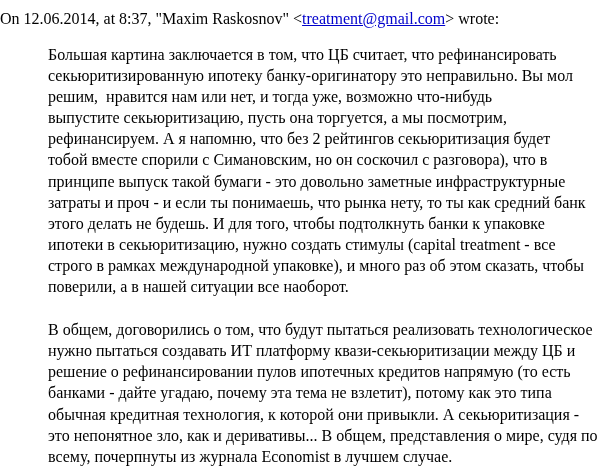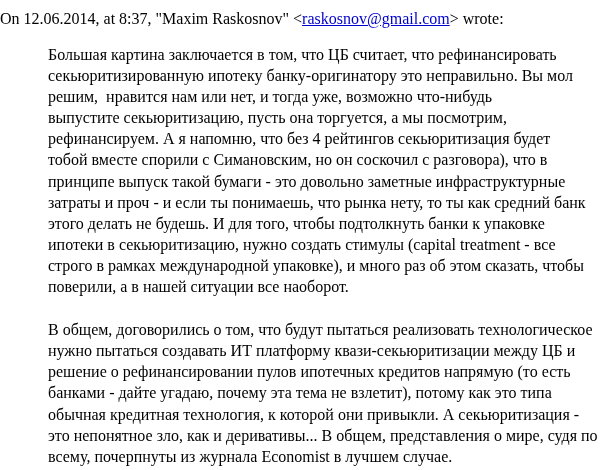--- a/index.html
+++ b/index.html
@@ -41,30 +41,30 @@
     }
     .line {
       display: block;
       white-space: nowrap;
     }
   </style>
 </head>
 <body>
 
 <div class="header">
-  <span>On 12.06.2014, at 8:37, "Maxim Raskosnov" &lt;</span><a href="#">raskosnov@gmail.com</a><span>&gt; wrote:</span>
+  <span>On 12.06.2014, at 8:37, "Maxim Raskosnov" &lt;</span><a href="#">treatment@gmail.com</a><span>&gt; wrote:</span>
 </div>
 
 <div class="quote">
   <p class="para">
     <span class="line">Большая картина заключается в том, что ЦБ считает, что рефинансировать</span>
     <span class="line">секьюритизированную ипотеку банку-оригинатору это неправильно. Вы мол</span>
     <span class="line" style="white-space:pre">решим,  нравится нам или нет, и тогда уже, возможно что-нибудь</span>
     <span class="line">выпустите секьюритизацию, пусть она торгуется, а мы посмотрим,</span>
-    <span class="line">рефинансируем. А я напомню, что без 4 рейтингов секьюритизация будет</span>
+    <span class="line">рефинансируем. А я напомню, что без 2 рейтингов секьюритизация будет</span>
     <span class="line">тобой вместе спорили с Симановским, но он соскочил с разговора), что в</span>
     <span class="line">принципе выпуск такой бумаги - это довольно заметные инфраструктурные</span>
     <span class="line">затраты и проч - и если ты понимаешь, что рынка нету, то ты как средний банк</span>
     <span class="line">этого делать не будешь. И для того, чтобы подтолкнуть банки к упаковке</span>
     <span class="line">ипотеки в секьюритизацию, нужно создать стимулы (capital treatment - все</span>
     <span class="line">строго в рамках международной упаковке), и много раз об этом сказать, чтобы</span>
     <span class="line">поверили, а в нашей ситуации все наоборот.</span>
   </p>
   <p class="para">
     <span class="line">В общем, договорились о том, что будут пытаться реализовать технологическое</span>

